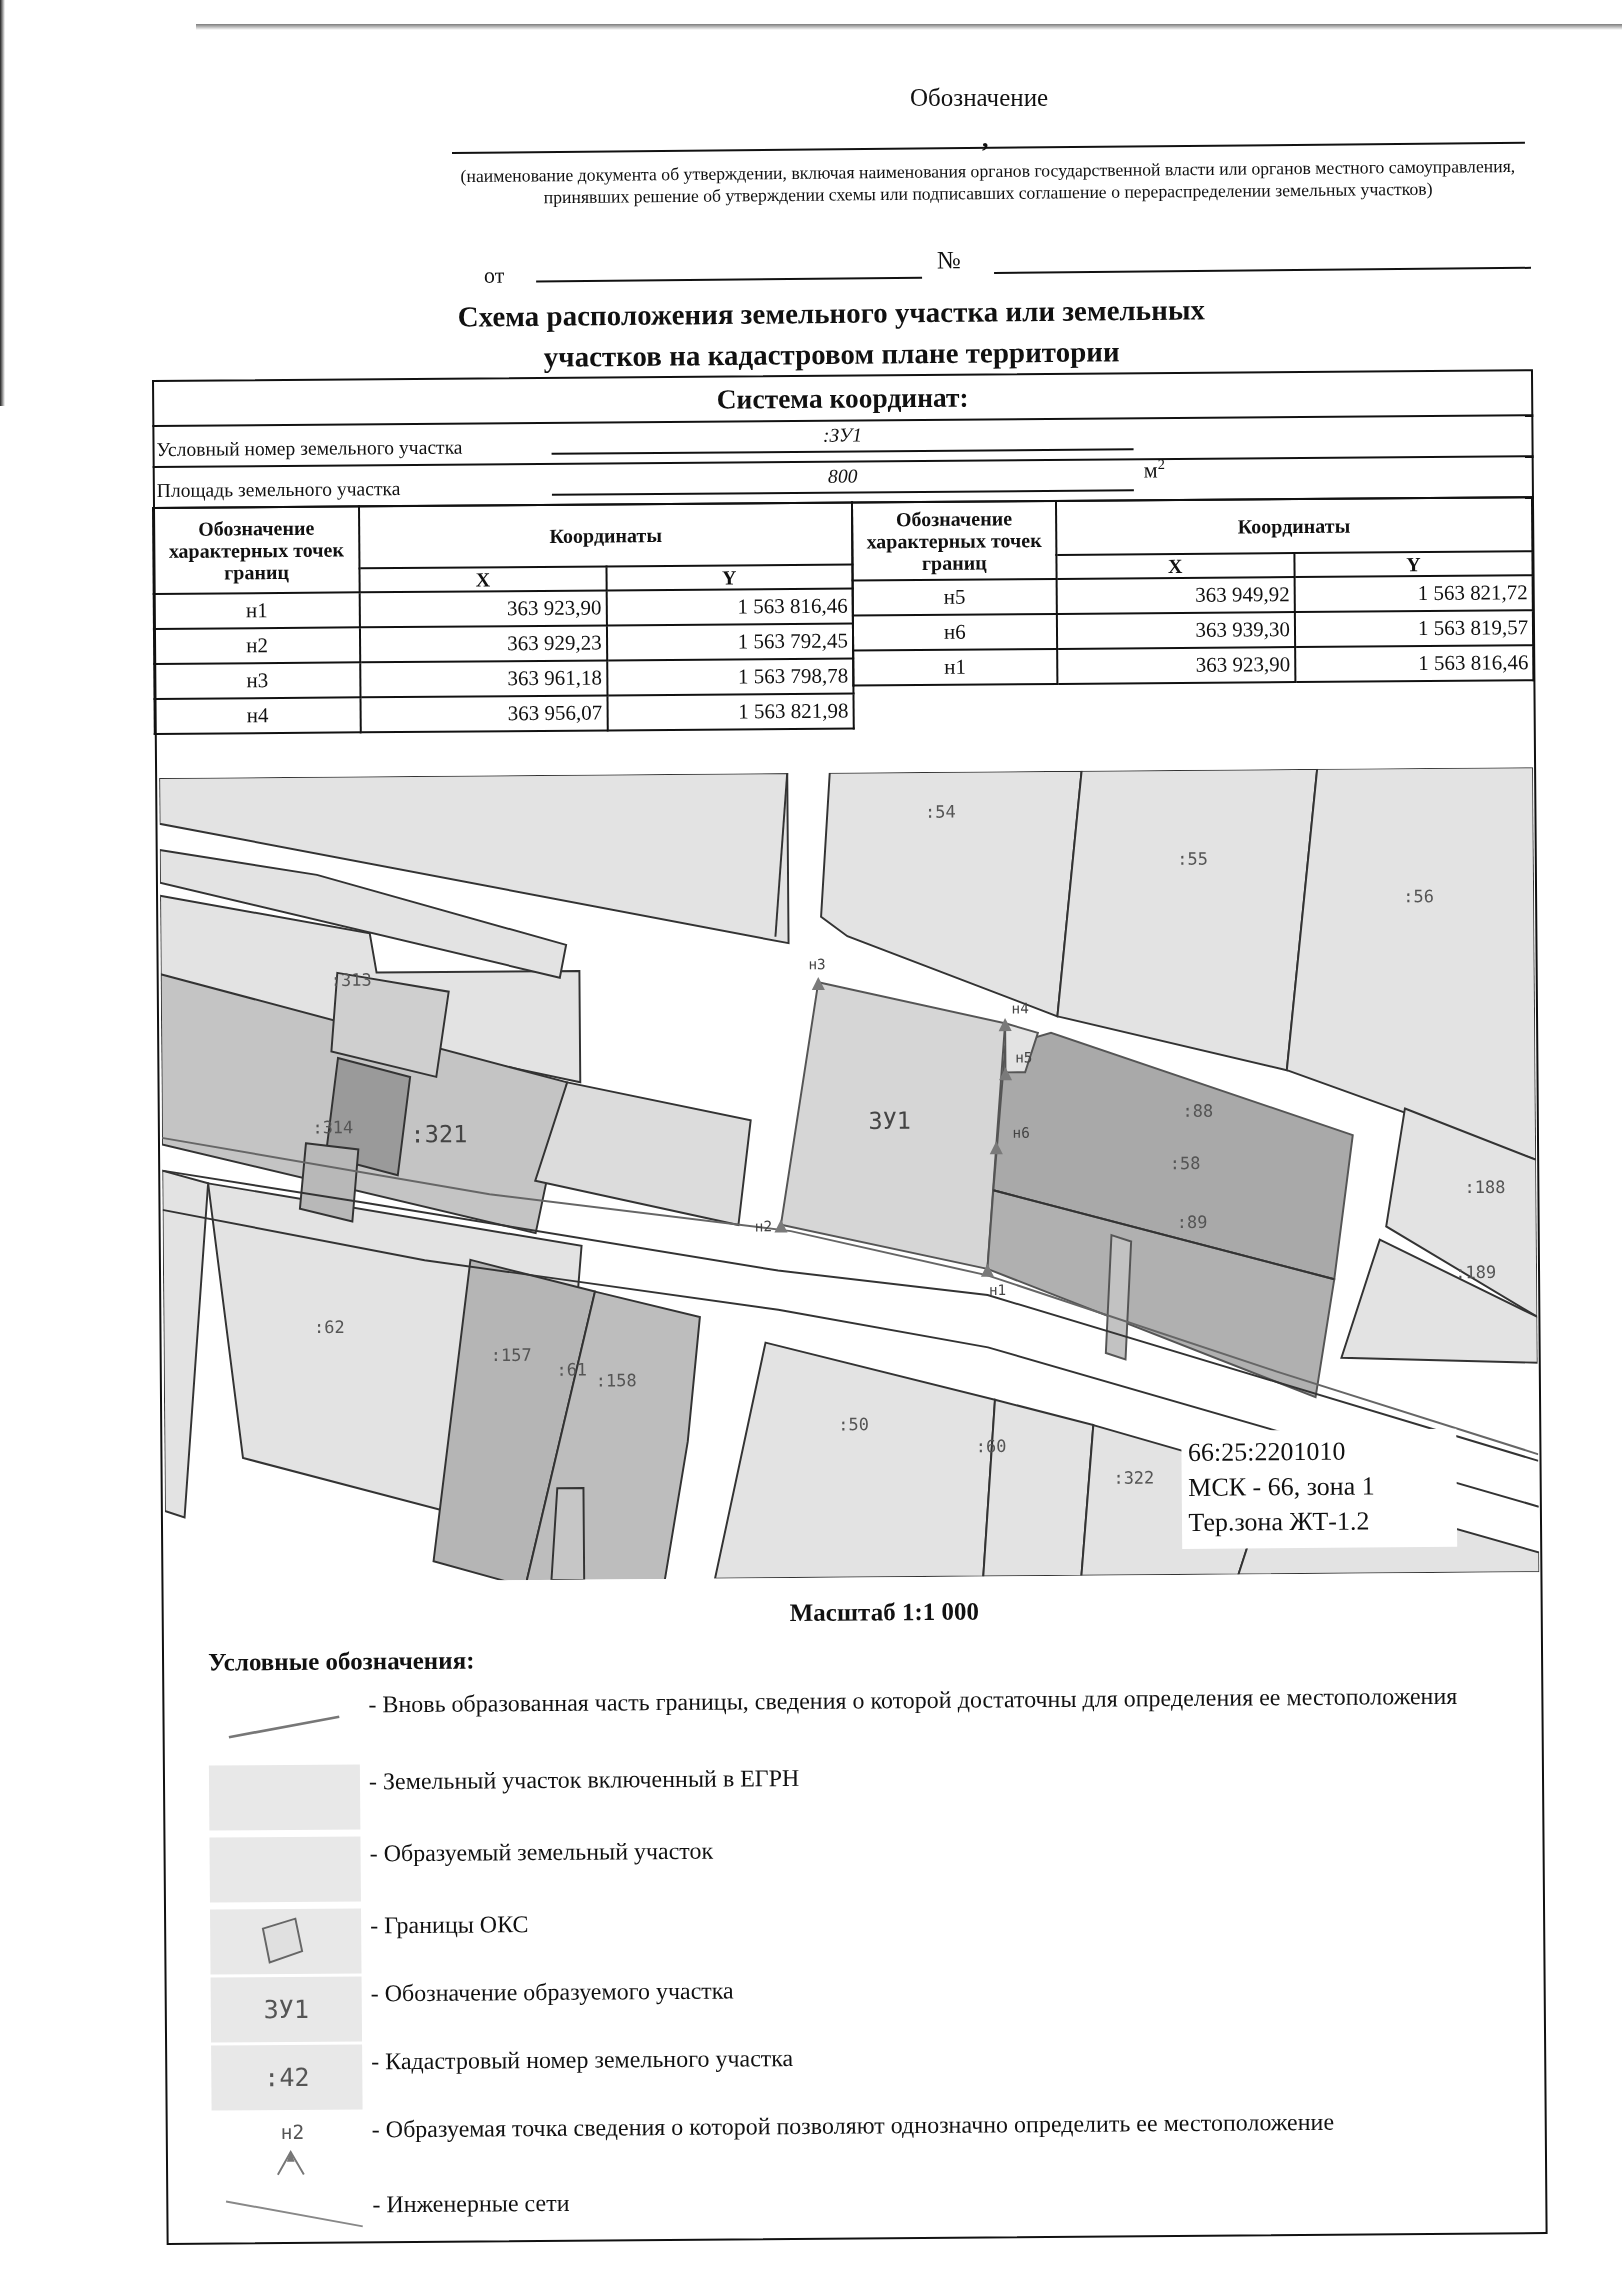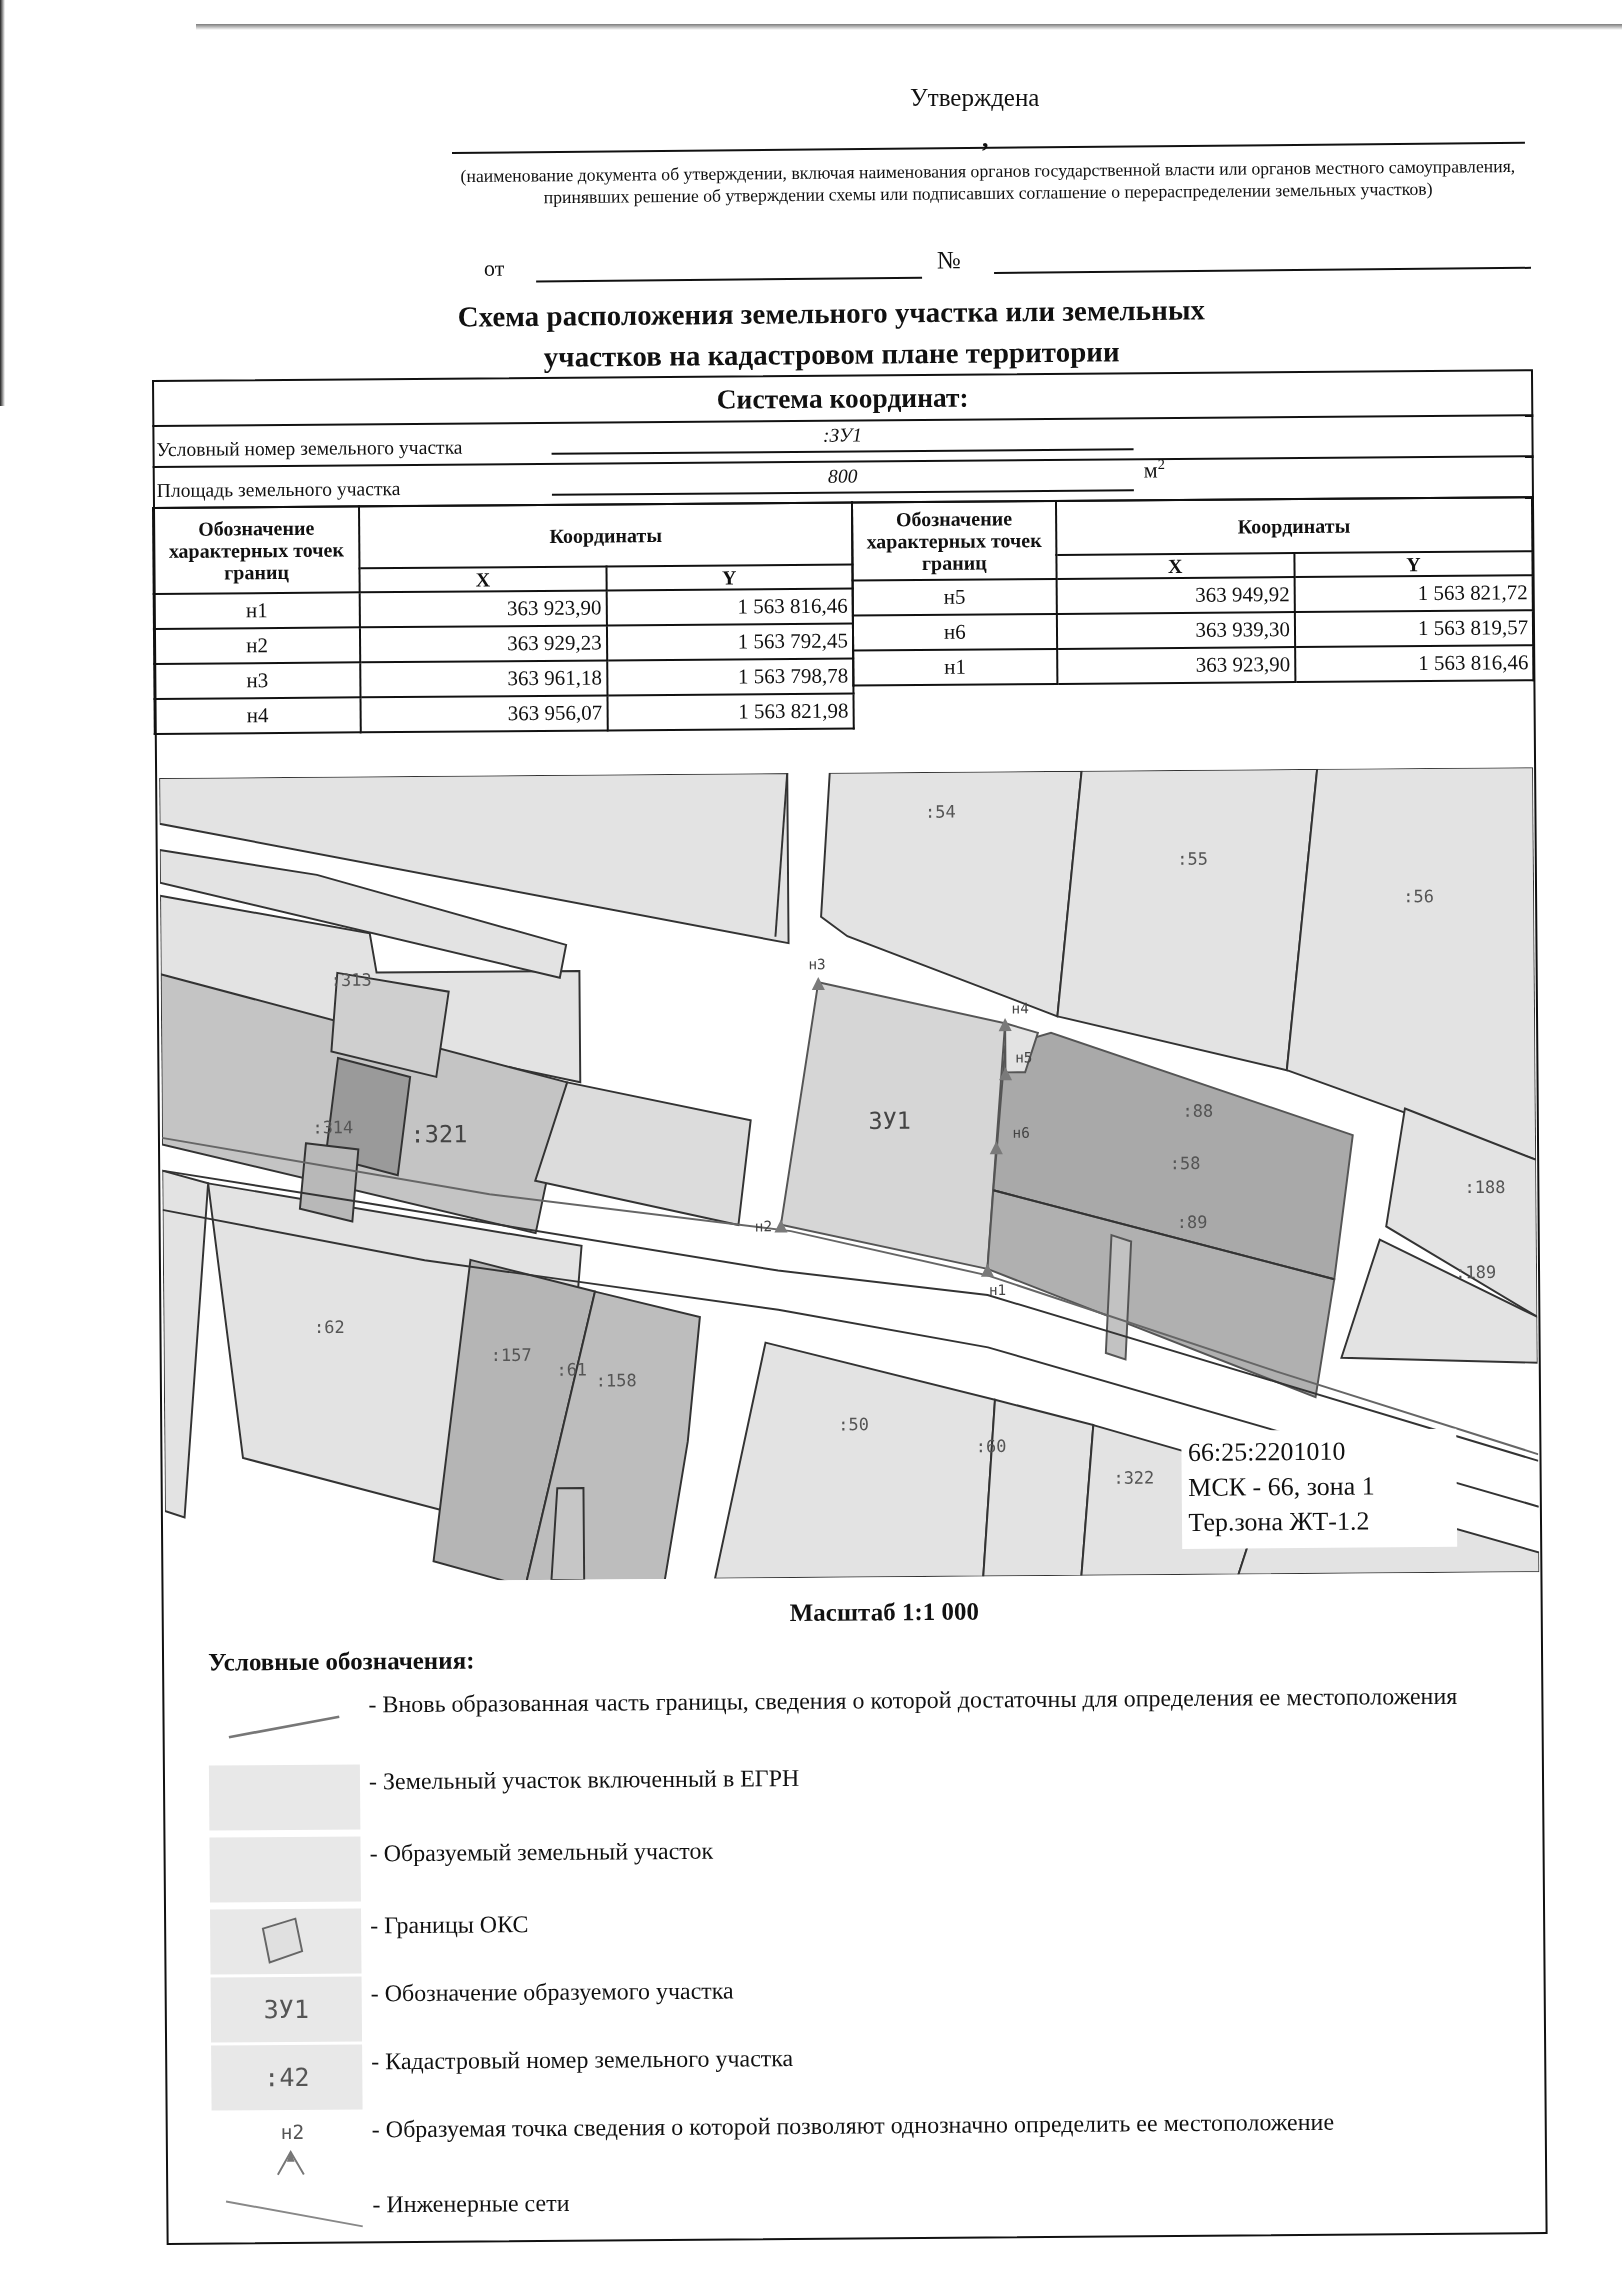--- a/index.html
+++ b/index.html
@@ -10,21 +10,21 @@
   .scan-left-edge { position: absolute; left: 0; top: 0; width: 5.2px; height: 406px;
                     background: linear-gradient(to right, #222, rgba(255,255,255,0)); }
   .page { position: absolute; left: 0; top: 0; width: 1622px; height: 2295px; }
 
   .approved { position: absolute; left: 910px; top: 84px; font-size: 25px; }
   .comma { position: absolute; left: 982px; top: 124px; font-size: 26px; font-weight: bold; }
   .line-doc { position: absolute; left: 452px; top: 152px; width: 1073px; border-top: 2.6px solid #111; transform: rotate(-0.55deg); transform-origin: left; }
   .doc-caption { position: absolute; left: 458px; top: 160px; width: 1060px; text-align: center;
                  font-size: 17.7px; line-height: 22px; transform: rotate(-0.55deg); }
   .from-row { position: absolute; left: 471px; top: 251px; width: 1060px; height: 39px; transform: rotate(-0.55deg); transform-origin: left; }
-  .from-label { position: absolute; left: 13px; top: 5px; font-size: 22px; }
+  .from-label { position: absolute; left: 13px; top: 12px; font-size: 22px; }
   .from-line { position: absolute; left: 65px; top: 30px; width: 386px; border-top: 2px solid #111; }
   .num-label { position: absolute; left: 466px; top: 0; font-size: 25px; }
   .num-line { position: absolute; left: 523px; top: 26px; width: 537px; border-top: 2px solid #111; }
 
   .title { position: absolute; left: 406px; top: 293px; width: 851px; text-align: center;
            font-size: 29px; font-weight: bold; line-height: 41px; transform: rotate(-0.55deg); }
 
   .sheet { position: absolute; left: 152px; top: 380px; width: 1381px; height: 1865px;
            transform: rotate(-0.45deg); transform-origin: left top; }
   .frame { position: absolute; left: 0; top: 0; width: 1381px; height: 1865px;
@@ -63,21 +63,21 @@
   .sym-text { font-family: "DejaVu Sans Mono", monospace; font-size: 25px; color: #555; text-align: center; line-height: 65px; }
 </style>
 </head>
 <body>
 
 <div class="scan-top-edge"></div>
 <div class="scan-left-edge"></div>
 
 <div class="page">
 
-  <div class="approved">Утверждена</div>
+  <div class="approved">Обозначение</div>
   <div class="comma">,</div>
   <div class="line-doc"></div>
   <div class="doc-caption">(наименование документа об утверждении, включая наименования органов государственной власти или органов местного самоуправления, принявших решение об утверждении схемы или подписавших соглашение о перераспределении земельных участков)</div>
 
   <div class="from-row">
     <span class="from-label">от</span>
     <div class="from-line"></div>
     <span class="num-label">№</span>
     <div class="num-line"></div>
   </div>

